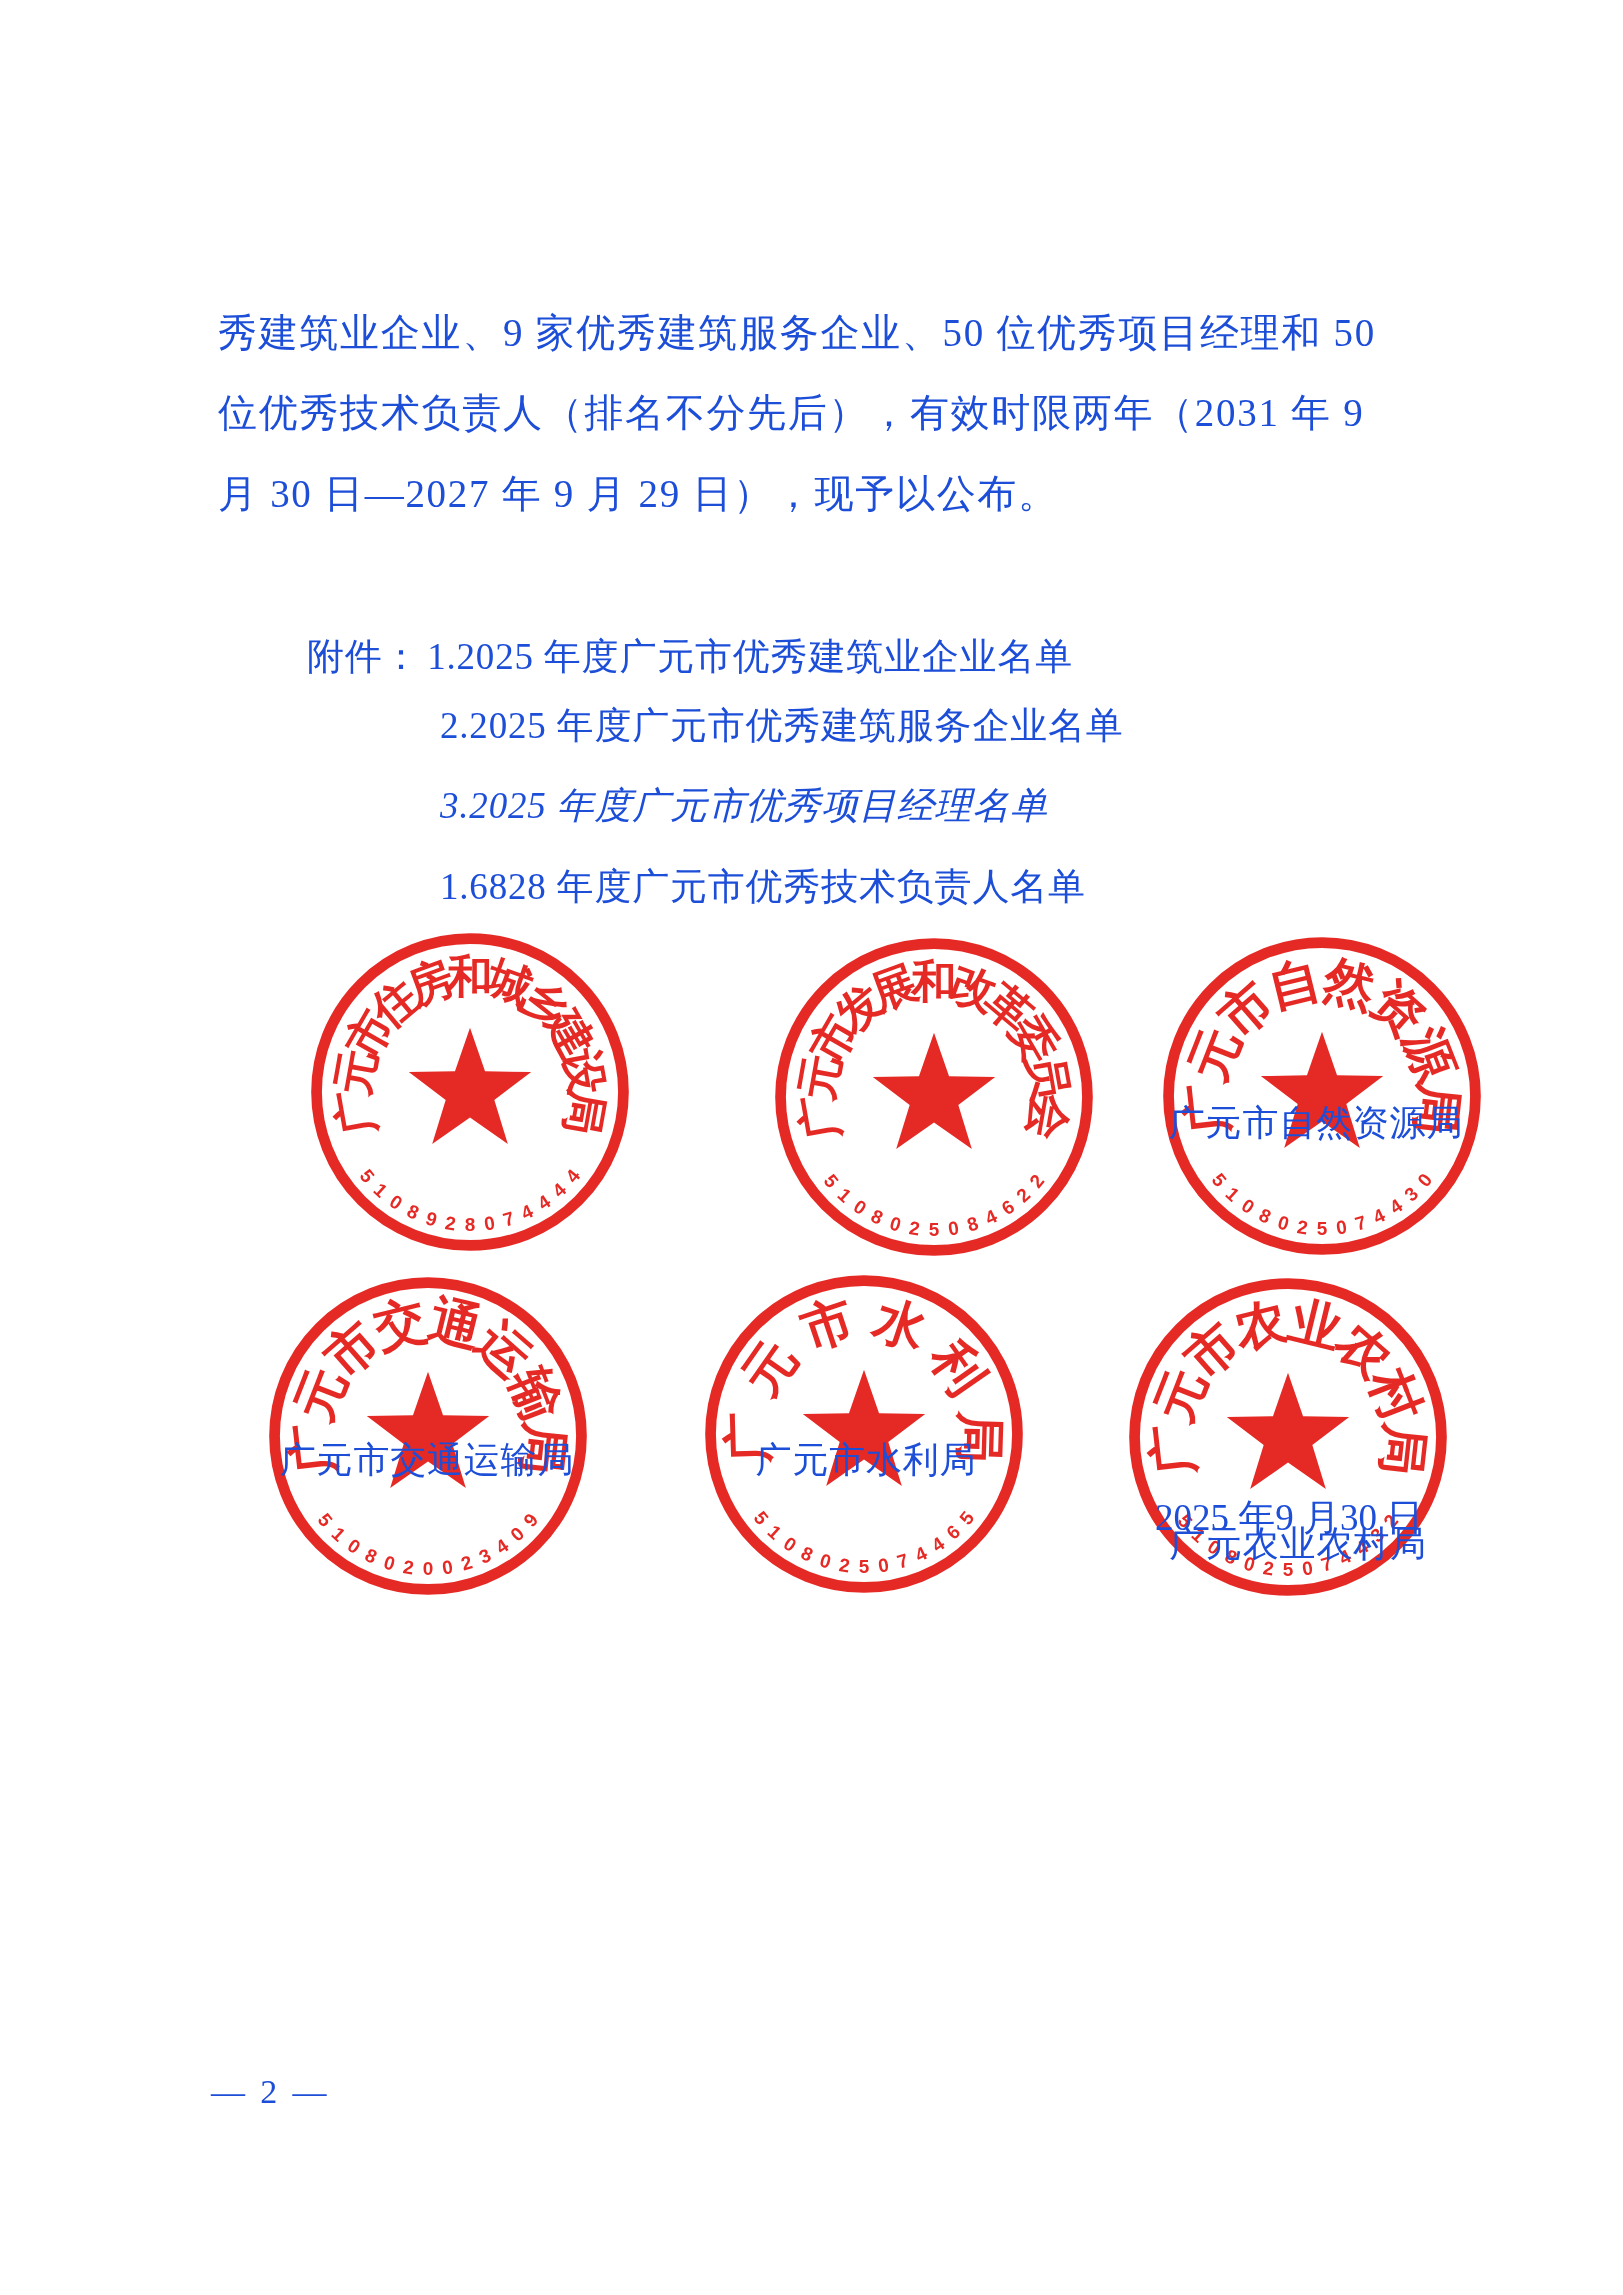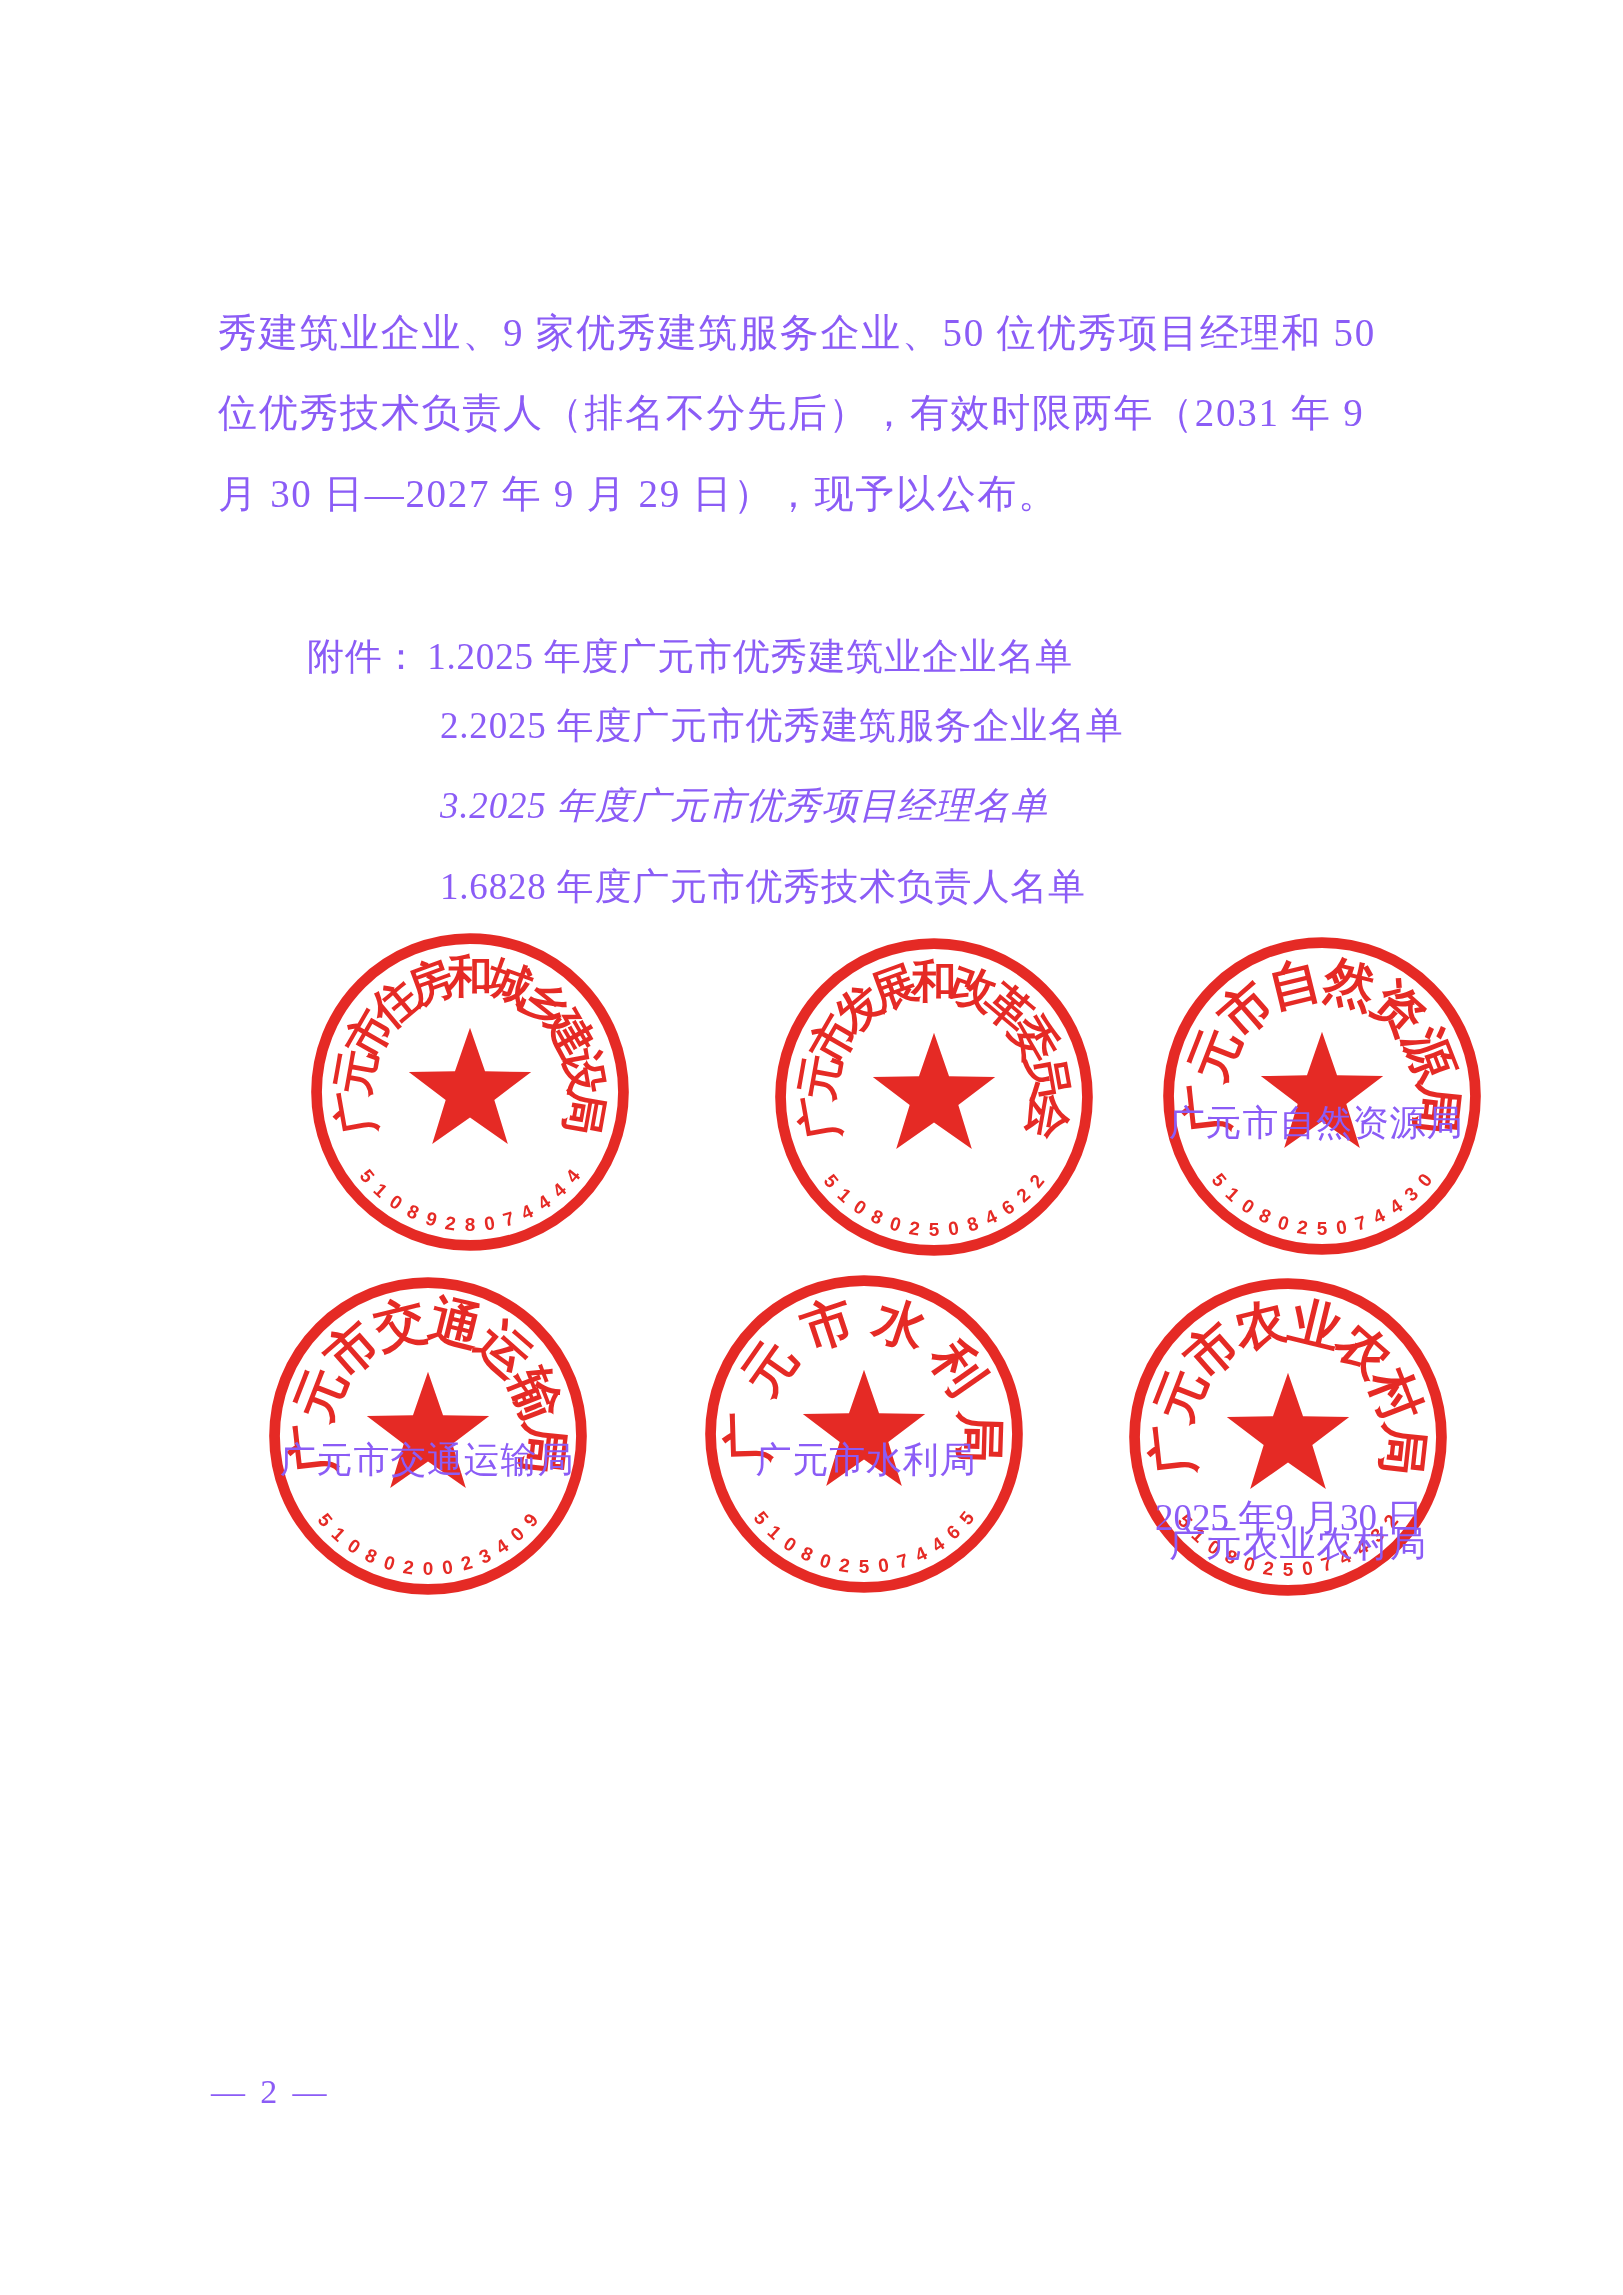--- a/index.html
+++ b/index.html
@@ -3,21 +3,21 @@
 <meta charset="utf-8">
 <style>
   html,body{margin:0;padding:0;background:#ffffff;}
   .page{
     position:relative;
     width:1623px;
     height:2295px;
     background:#ffffff;
     overflow:hidden;
     font-family:"Liberation Serif", serif;
-    color:#8b5cf6;
+    color:#1d4ed8;
   }
   .para-line{
     position:absolute;
     left:218px;
     font-size:39px;
     letter-spacing:1.7px;
     white-space:nowrap;
     z-index:2;
   }
   .attach-line{

